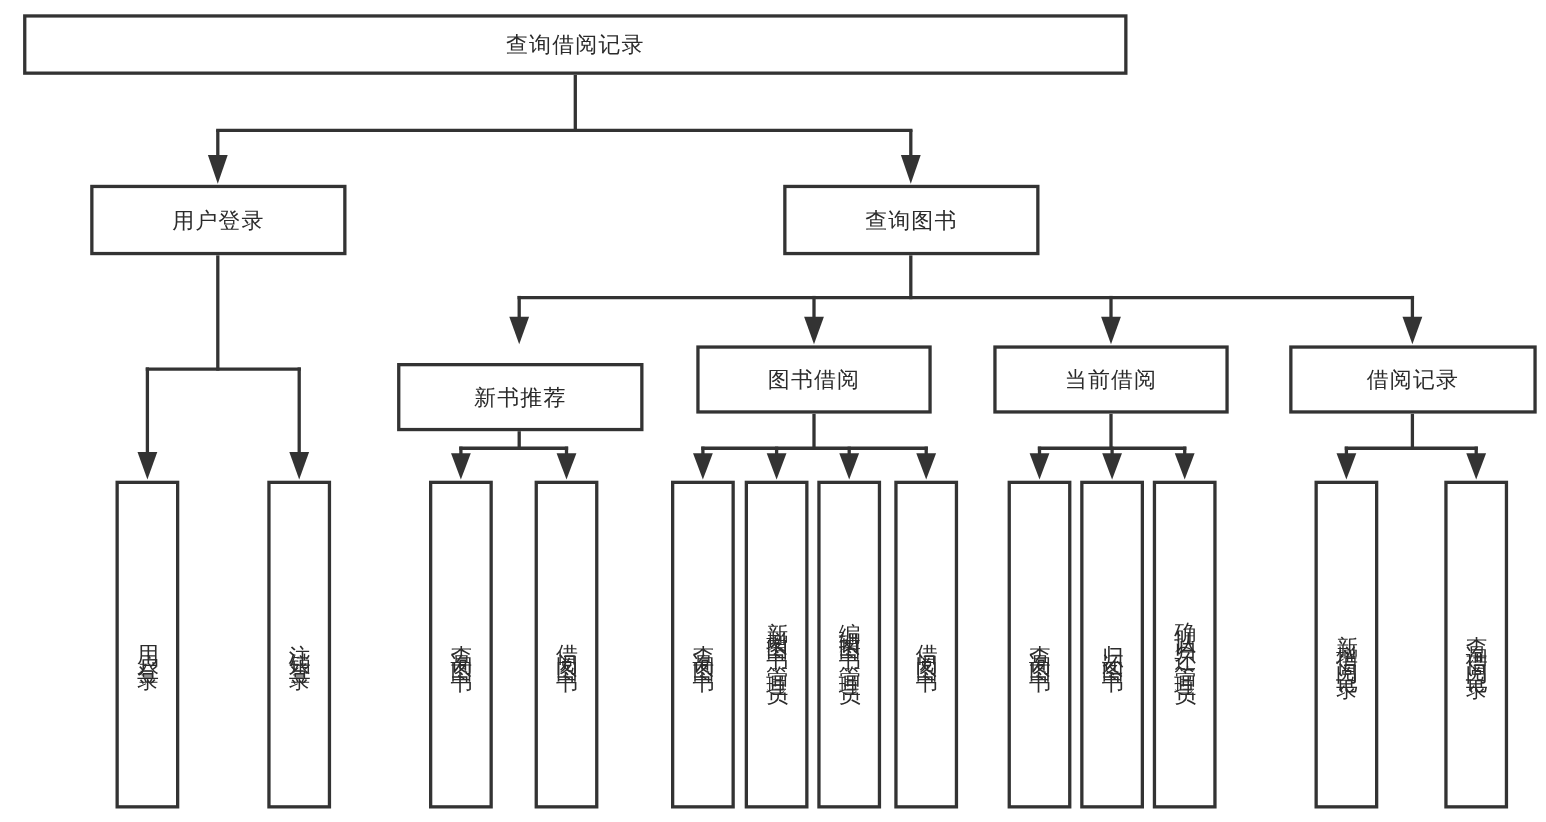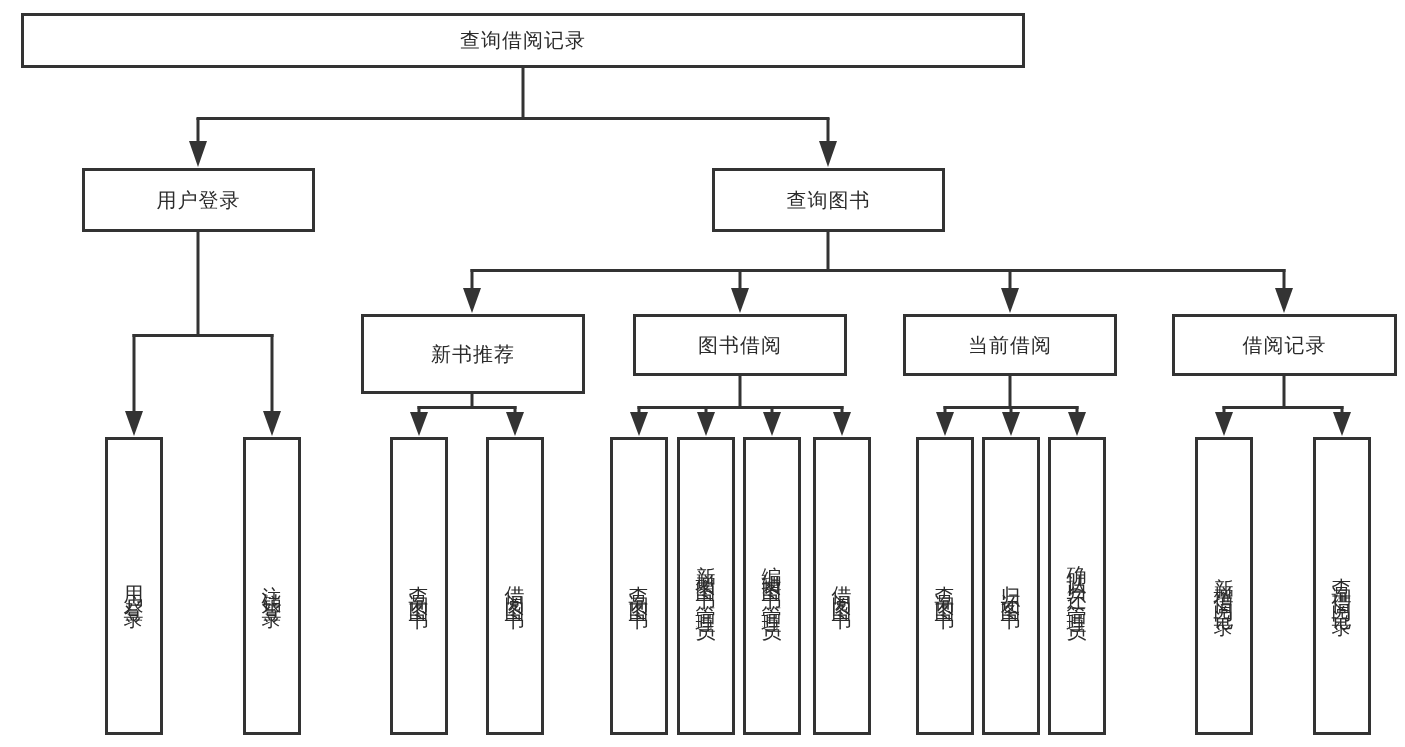--- a/index.html
+++ b/index.html
@@ -135,21 +135,21 @@
     <span>查询借阅记录</span>
   </div>
 
   <div class="box" style="left:82px;top:168px;width:233px;height:64px">
     <span>用户登录</span>
   </div>
   <div class="box" style="left:712px;top:168px;width:233px;height:64px">
     <span>查询图书</span>
   </div>
 
-  <div class="box" style="left:361px;top:314px;width:224px;height:80px">
+  <div class="box" style="left:361px;top:330px;width:224px;height:62px">
     <span>新书推荐</span>
   </div>
   <div class="box" style="left:633px;top:314px;width:214px;height:62px">
     <span>图书借阅</span>
   </div>
   <div class="box" style="left:903px;top:314px;width:214px;height:62px">
     <span>当前借阅</span>
   </div>
   <div class="box" style="left:1172px;top:314px;width:225px;height:62px">
     <span>借阅记录</span>

